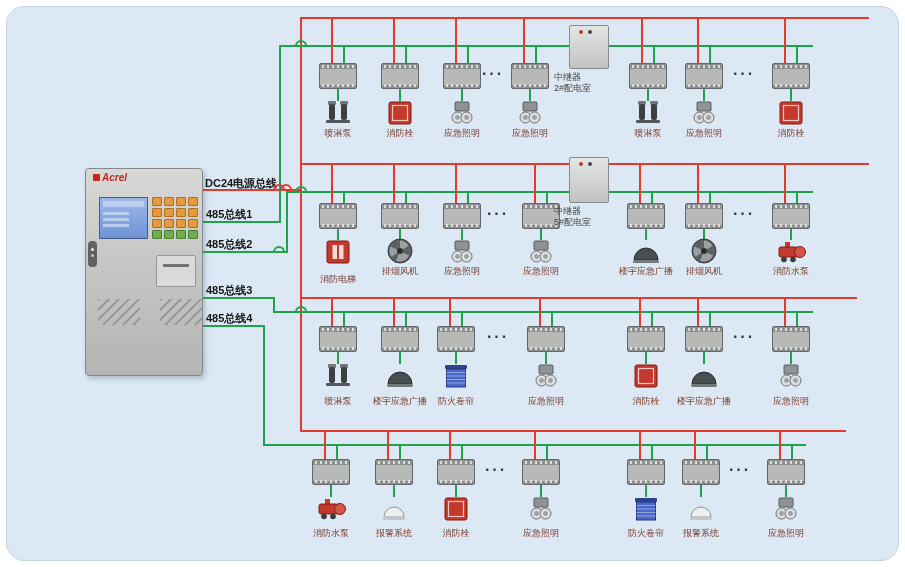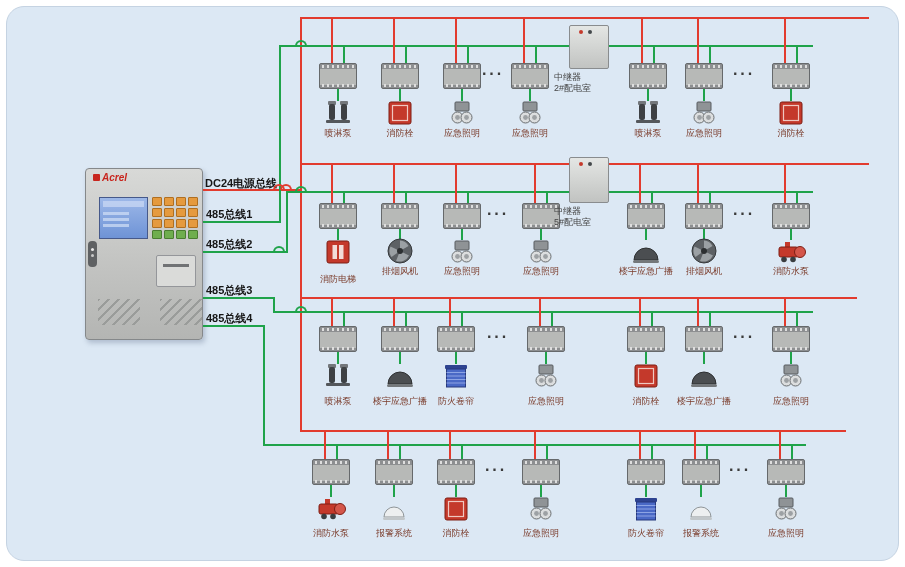--- a/index.html
+++ b/index.html
@@ -42,21 +42,21 @@
     border:1px solid #898c8e;border-radius:2px;
   }
   .repeater .led{position:absolute;width:4px;height:4px;border-radius:50%;top:4px;}
   .rep-label{position:absolute;width:70px;font-size:9px;color:#454545;white-space:nowrap;}
 
   .icon{position:absolute;width:32px;height:30px;display:flex;align-items:flex-end;justify-content:center;}
   .dev-label{position:absolute;width:84px;text-align:center;font-size:9px;color:#7a3b2a;white-space:nowrap;}
 
   
   .panel{
-    position:absolute;left:84px;top:167px;width:118px;height:172px;box-sizing:border-box;
+    position:absolute;left:84px;top:167px;width:118px;height:208px;box-sizing:border-box;
     background:linear-gradient(180deg,#d8d9d7,#c3c4c2 55%,#b4b5b3);
     border:1px solid #85888a;border-radius:4px;
     box-shadow:2px 3px 5px rgba(60,80,110,.28);
   }
   .logo{position:absolute;left:7px;top:3px;font-size:10px;font-weight:bold;font-style:italic;
         color:#c8251d;display:flex;align-items:center;gap:2px;}
   .logo-mark{width:7px;height:7px;background:#c8251d;display:inline-block;border-radius:1px;}
   .screen{position:absolute;left:13px;top:28px;width:47px;height:40px;
           background:linear-gradient(180deg,#9db8e8,#6e93d6);border:1px solid #46598a;}
   .screen::after{content:"";position:absolute;left:3px;top:3px;right:3px;height:6px;background:#c3d4f2;opacity:.85;}

